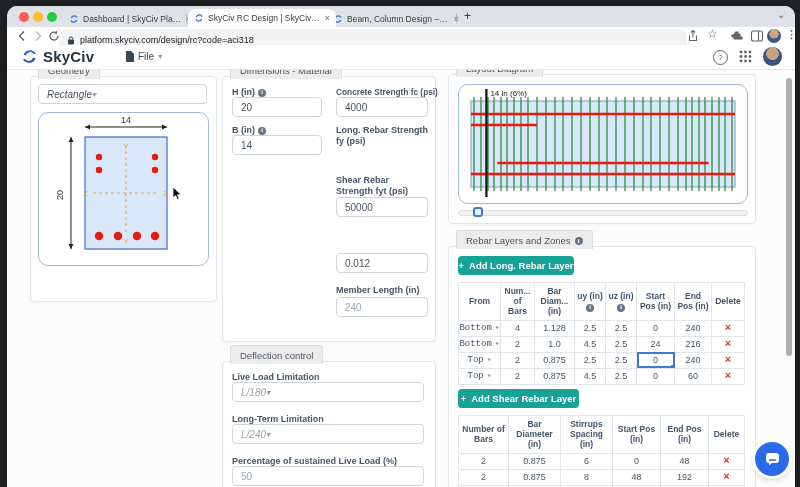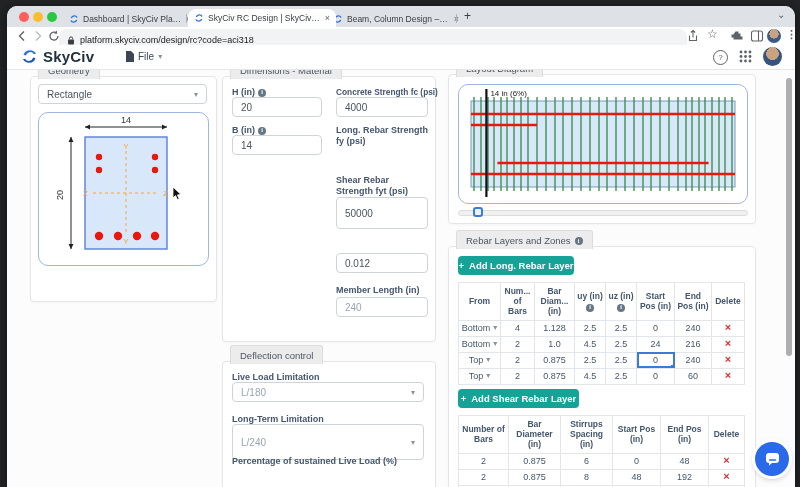--- a/index.html
+++ b/index.html
@@ -26,31 +26,31 @@
   .filemenu{position:absolute;left:118px;top:6px;display:flex;align-items:center;gap:4px;font-size:10px;color:#3b4754;}
   .hdric{position:absolute;top:4px;color:#5f6368;}
   
   .page{position:absolute;left:0;top:39px;width:788px;height:442px;background:#fcfcfd;z-index:1;}
   .chip{position:absolute;background:#ececec;border:1px solid #dcdcdc;border-bottom:none;border-radius:3px 3px 0 0;font-size:9.5px;color:#4a5663;padding:4px 9px 3px;z-index:3;white-space:nowrap;display:flex;align-items:center;gap:4px;}
   .panel{position:absolute;background:#fff;border:1px solid #e3e6e8;border-radius:4px;z-index:2;box-shadow:0 1px 2px rgba(0,0,0,.03);}
   .flbl{position:absolute;font-size:9px;font-weight:700;color:#44566c;line-height:1.25;}
   .nowrap{white-space:nowrap;}
   .fin{position:absolute;border:1px solid #ced4da;border-radius:4px;background:#fff;font-size:10px;color:#4a545e;display:flex;align-items:center;padding:0 8px;box-sizing:border-box;}
   .fin.muted{color:#9aa5af;}
-  .selc{justify-content:space-between;}
+  .selc{font-style:italic;}
   .caret{color:#8a939b;font-size:8px;}
   .bluebox{position:absolute;border:1px solid #9fb6dd;border-radius:10px;background:#fff;}
   .teal-btn{position:absolute;background:#17A298;color:#fff;border-radius:4px;font-size:9.5px;font-weight:700;display:flex;align-items:center;justify-content:center;gap:5px;cursor:pointer;}
   .info-i{display:inline-flex;width:8px;height:8px;border-radius:50%;background:#667685;color:#fff;font-size:6px;font-weight:700;align-items:center;justify-content:center;font-family:"Liberation Serif",serif;}
   table.grid{border-collapse:collapse;table-layout:fixed;background:#fff;}
   table.grid th,table.grid td{border:1px solid #e2e6ea;font-size:8.5px;color:#44566c;text-align:center;vertical-align:middle;padding:1px 2px;line-height:1.2;overflow:hidden;}
   table.grid th{font-weight:700;padding:3px 2px;}
   table.grid td{height:13px;font-size:9px;}
   .delx{color:#e03131;font-weight:800;font-size:11px;line-height:1;}
-  .fromcell{display:flex;align-items:center;justify-content:center;gap:3px;}
+  .fromcell{display:flex;align-items:center;justify-content:center;gap:3px;font-family:Liberation Mono, monospace;}
   .sel-cell{position:relative;outline:2px solid #3a7bd5;outline-offset:-2px;}
   .sel-cell::after{content:'';position:absolute;right:-1px;bottom:-1px;width:4px;height:4px;background:#3a7bd5;}
   .slider-track{position:absolute;height:4px;background:#f0f0f0;border:1px solid #ddd;border-radius:3px;}
   .slider-handle{position:absolute;width:10px;height:10px;background:#eaf2ff;border:2px solid #3a7bd5;border-radius:3px;box-sizing:border-box;}
   .scrollthumb{position:absolute;left:779px;top:72px;width:6px;height:278px;background:#aeaeae;border-radius:3px;z-index:20;}
   .chatbtn{position:absolute;left:748px;top:436px;width:34px;height:34px;border-radius:50%;background:#2a6ae8;z-index:30;display:flex;align-items:center;justify-content:center;box-shadow:0 0 0 3px #fff,0 2px 6px rgba(0,0,0,.35);}
 </style>
 </head>
 <body>
 
@@ -196,46 +196,49 @@
       <div class="fin" style="left:225px;top:90px;width:90px;height:20px;z-index:4;">
           <span>14</span>
         </div>
 
       <div class="flbl nowrap" style="left:329px;top:42px;z-index:4;font-size:8.3px;">Concrete Strength fc (psi)</div>
       <div class="fin" style="left:329px;top:52px;width:92px;height:20px;z-index:4;">
           <span>4000</span>
         </div>
       <div class="flbl" style="left:329px;top:80px;width:92px;z-index:4;">Long. Rebar Strength fy (psi)</div>
       <div class="flbl" style="left:329px;top:130px;width:92px;z-index:4;">Shear Rebar Strength fyt (psi)</div>
-      <div class="fin" style="left:329px;top:152px;width:92px;height:32px;z-index:4;">
+      <div class="fin" style="left:329px;top:152px;width:92px;height:20px;z-index:4;">
           <span>50000</span>
         </div>
       <div class="fin" style="left:329px;top:208px;width:92px;height:20px;z-index:4;">
           <span>0.012</span>
         </div>
       <div class="flbl" style="left:329px;top:240px;width:92px;z-index:4;">Member Length (in)</div>
       <div class="fin muted" style="left:329px;top:252px;width:92px;height:20px;z-index:4;">
           <span>240</span>
         </div>
 
       <div class="chip" style="left:223px;top:300px;">
           <span>Deflection control</span>
         </div>
       <div class="panel" style="left:215px;top:316px;width:212px;height:130px;"></div>
       <div class="flbl" style="left:225px;top:327px;z-index:4;">Live Load Limitation</div>
       <div class="fin selc muted" style="left:225px;top:337px;width:192px;height:20px;z-index:4;">
         <span>L/180</span>
           <span class="caret">▾</span>
       </div>
       <div class="flbl" style="left:225px;top:369px;z-index:4;">Long-Term Limitation</div>
-      <div class="fin selc muted" style="left:225px;top:379px;width:192px;height:36px;z-index:4;">
+      <div class="fin selc muted" style="left:225px;top:379px;width:192px;height:20px;z-index:4;">
         <span>L/240</span>
           <span class="caret">▾</span>
       </div>
       <div class="flbl" style="left:225px;top:411px;z-index:4;">Percentage of sustained Live Load (%)</div>
+      <div class="fin muted" style="left:225px;top:421px;width:192px;height:20px;z-index:4;">
+          <span>50</span>
+        </div>
 
       <div class="chip" style="left:449px;top:13px;">
           <span>Layout Diagram</span>
         </div>
       <div class="panel" style="left:441px;top:29px;width:306px;height:148px;"></div>
       <div class="bluebox" style="left:451px;top:39px;width:288px;height:118px;z-index:4;overflow:hidden;">
         <svg id="beam-svg" width="286" height="116" viewBox="0 0 286 116">
           <rect x="12" y="16" width="264" height="86" fill="#D9E7FB" stroke="#7A97C9" stroke-width="1"></rect>
 
         <line x1="15" y1="12" x2="15" y2="106" stroke="#2E8B3D" stroke-width="1.3"></line>

